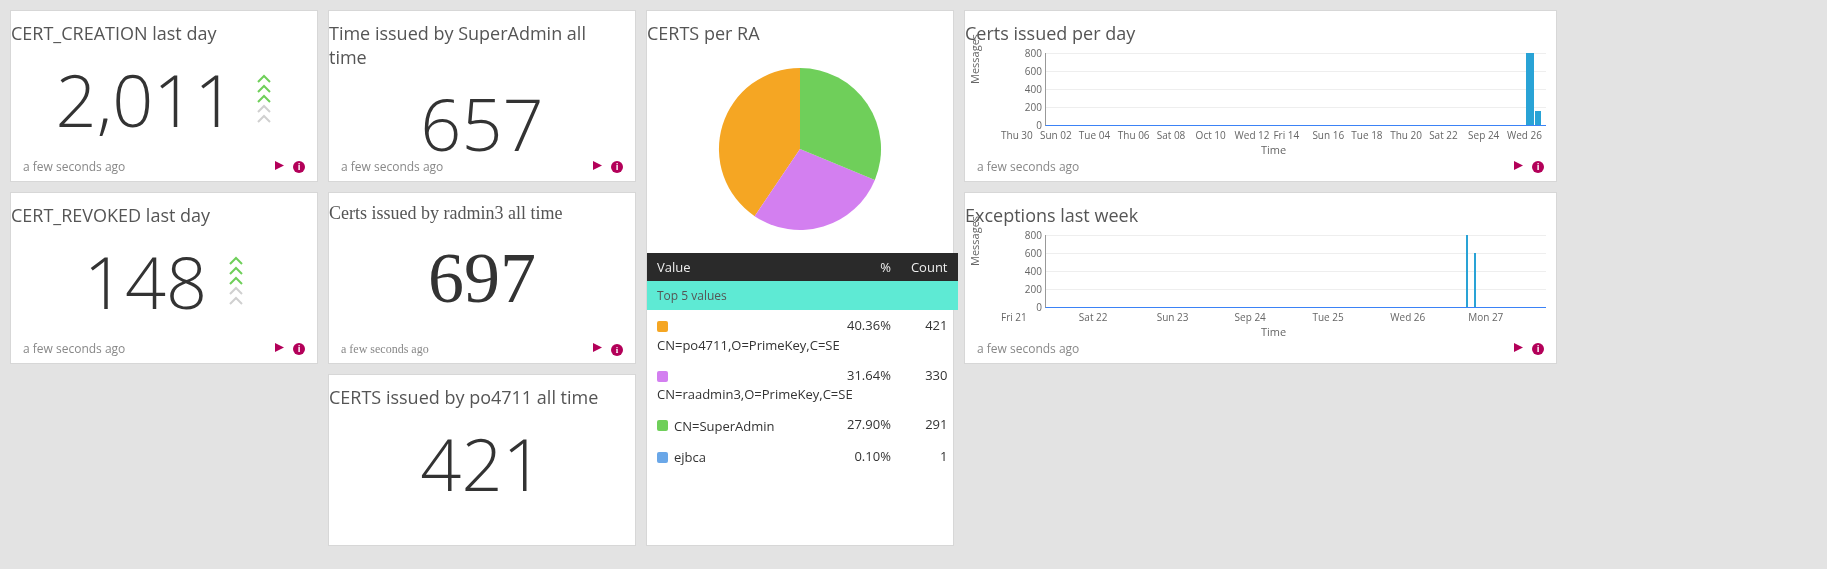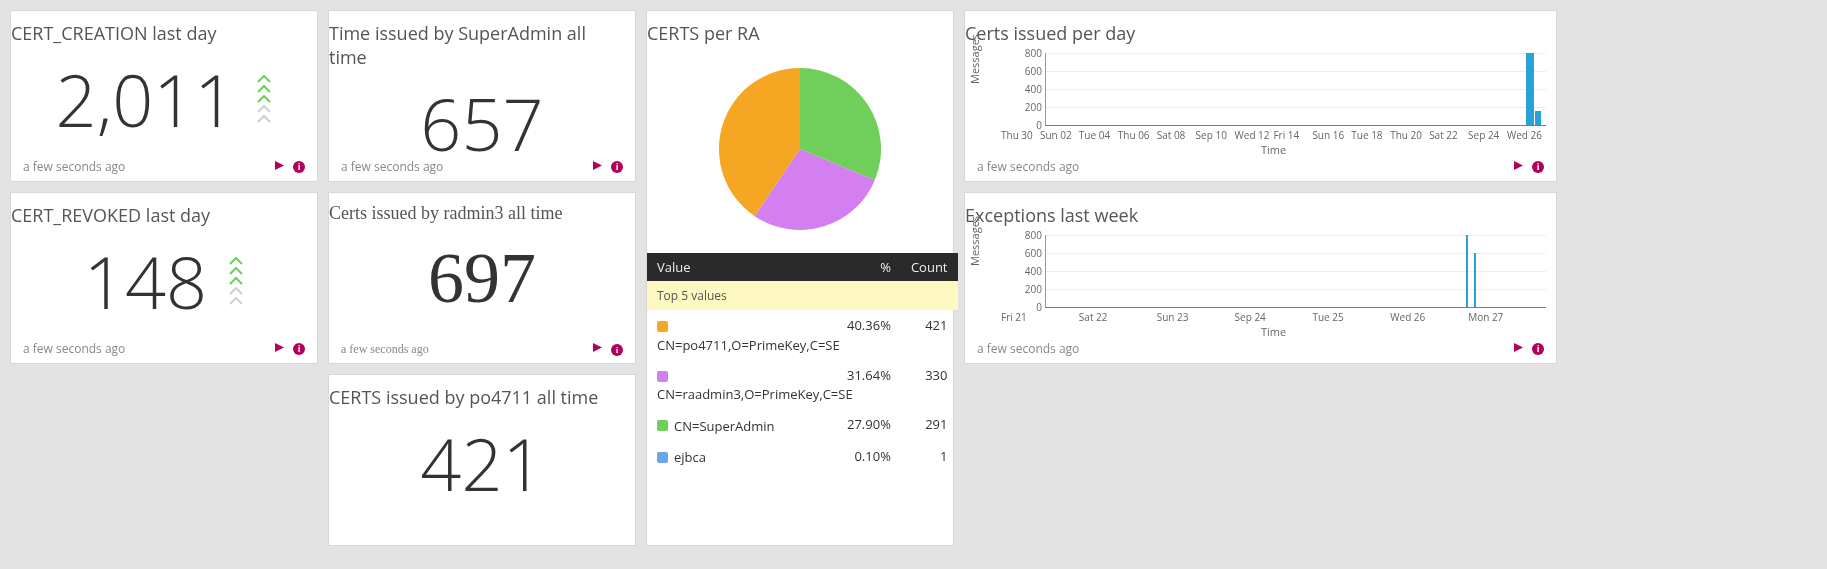--- a/index.html
+++ b/index.html
@@ -15,21 +15,21 @@
   .foot-icons{display:flex;gap:8px;align-items:center;}
   .foot-icons svg,.foot-icons .info-dot{cursor:pointer;}
   .info-dot{width:12px;height:12px;border-radius:50%;background:#b30059;color:#fff;font-size:9px;font-weight:bold;display:flex;align-items:center;justify-content:center;}
   
   .pie-holder{display:flex;justify-content:center;padding-top:10px;}
   table.ra{width:100%;border-collapse:collapse;font-size:13px;margin-top:14px;}
   table.ra th{background:#2a2a2a;color:#eee;font-weight:400;text-align:left;padding:5px 10px;}
   table.ra th.num{text-align:right;}
   table.ra td{padding:6px 10px;vertical-align:top;}
   table.ra td.num{text-align:right;}
-  .top5{background:#fef9c3;font-size:12px;color:#555;padding:6px 10px;}
+  .top5{background:#5eead4;font-size:12px;color:#555;padding:6px 10px;}
   .sw{display:inline-block;width:11px;height:11px;margin-right:6px;vertical-align:middle;border-radius:2px;}
   .val-text{display:inline-block;vertical-align:middle;max-width:170px;}
   
   .chart-area{position:relative;padding:4px 10px 0 36px;height:96px;}
   .ylabel{position:absolute;left:2px;top:50%;transform:rotate(-90deg) translateX(30%);transform-origin:left top;font-size:11px;color:#666;}
   .xlabel{text-align:center;font-size:11px;color:#666;}
   .plot{position:relative;height:72px;border-left:1px solid #999;border-bottom:1px solid #3b82f6;margin-left:44px;}
   .gridline{position:absolute;left:0;right:0;border-top:1px solid #eee;}
   .ytick{position:absolute;left:-32px;width:28px;text-align:right;font-size:10px;color:#666;transform:translateY(-50%);}
   .bar{position:absolute;bottom:0;background:#29a3d6;width:8px;}
@@ -227,21 +227,21 @@
         <div class="gridline" style="top:75%"></div>
       <div class="bar" style="left:96%;height:100%;"></div>
       <div class="bar" style="left:97.8%;height:19%;width:6px;"></div>
     </div>
     <div class="xticks">
       <span>Thu 30</span>
         <span>Sun 02</span>
         <span>Tue 04</span>
         <span>Thu 06</span>
         <span>Sat 08</span>
-        <span>Sep 10</span>
+        <span>Oct 10</span>
         <span>Wed 12</span>
         <span>Fri 14</span>
         <span>Sun 16</span>
         <span>Tue 18</span>
         <span>Thu 20</span>
         <span>Sat 22</span>
         <span>Sep 24</span>
         <span>Wed 26</span>
     </div>
     <div class="xlabel">Time</div>

